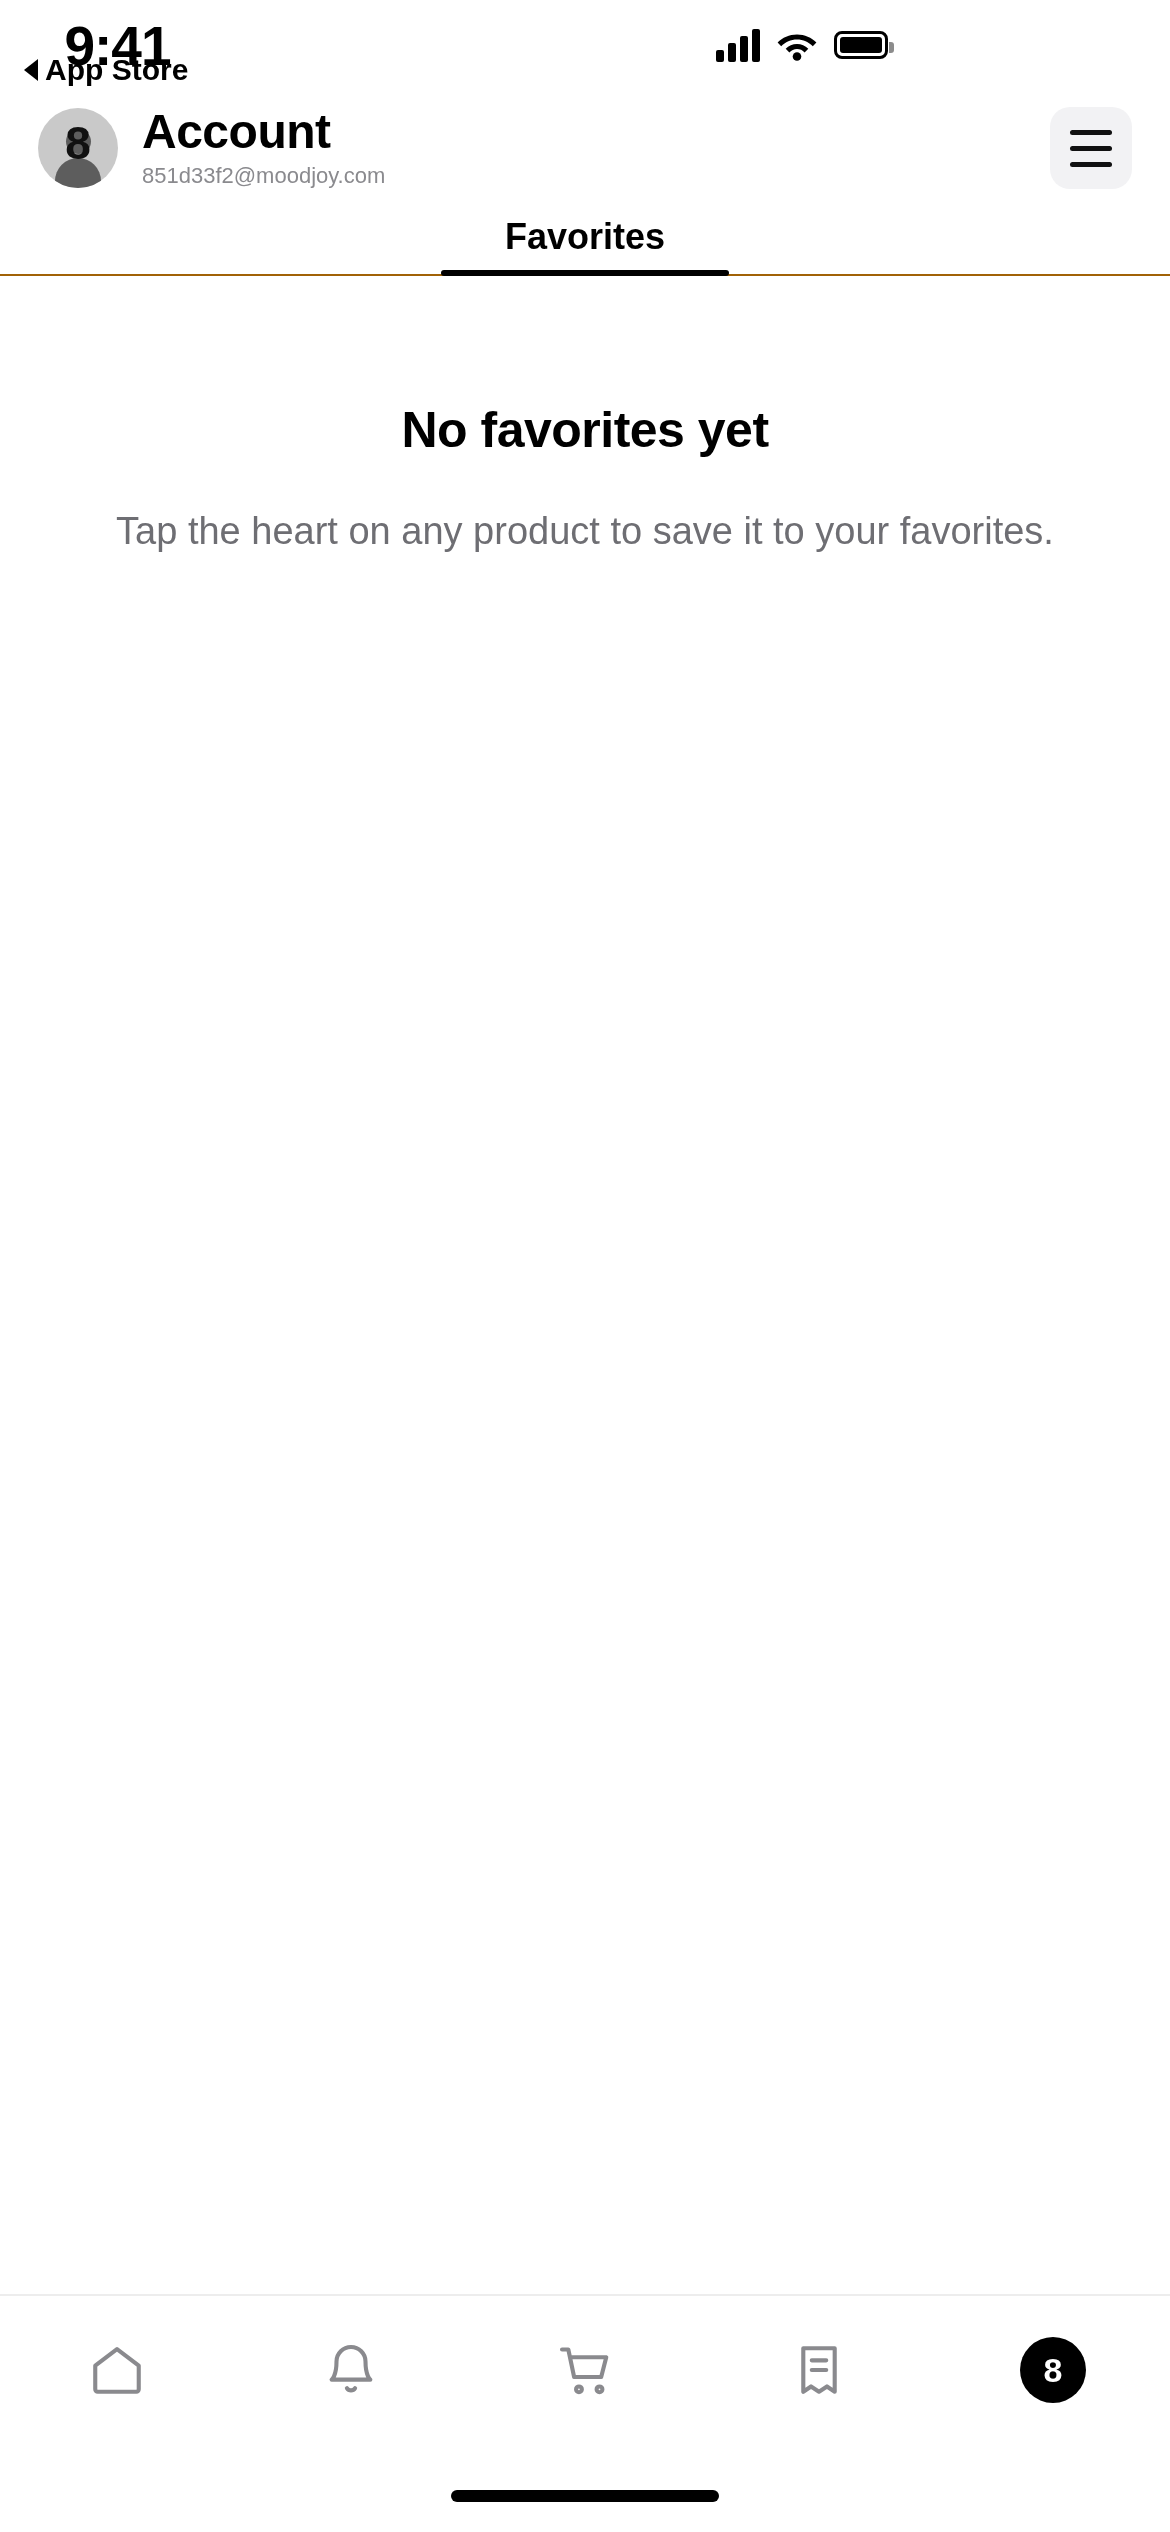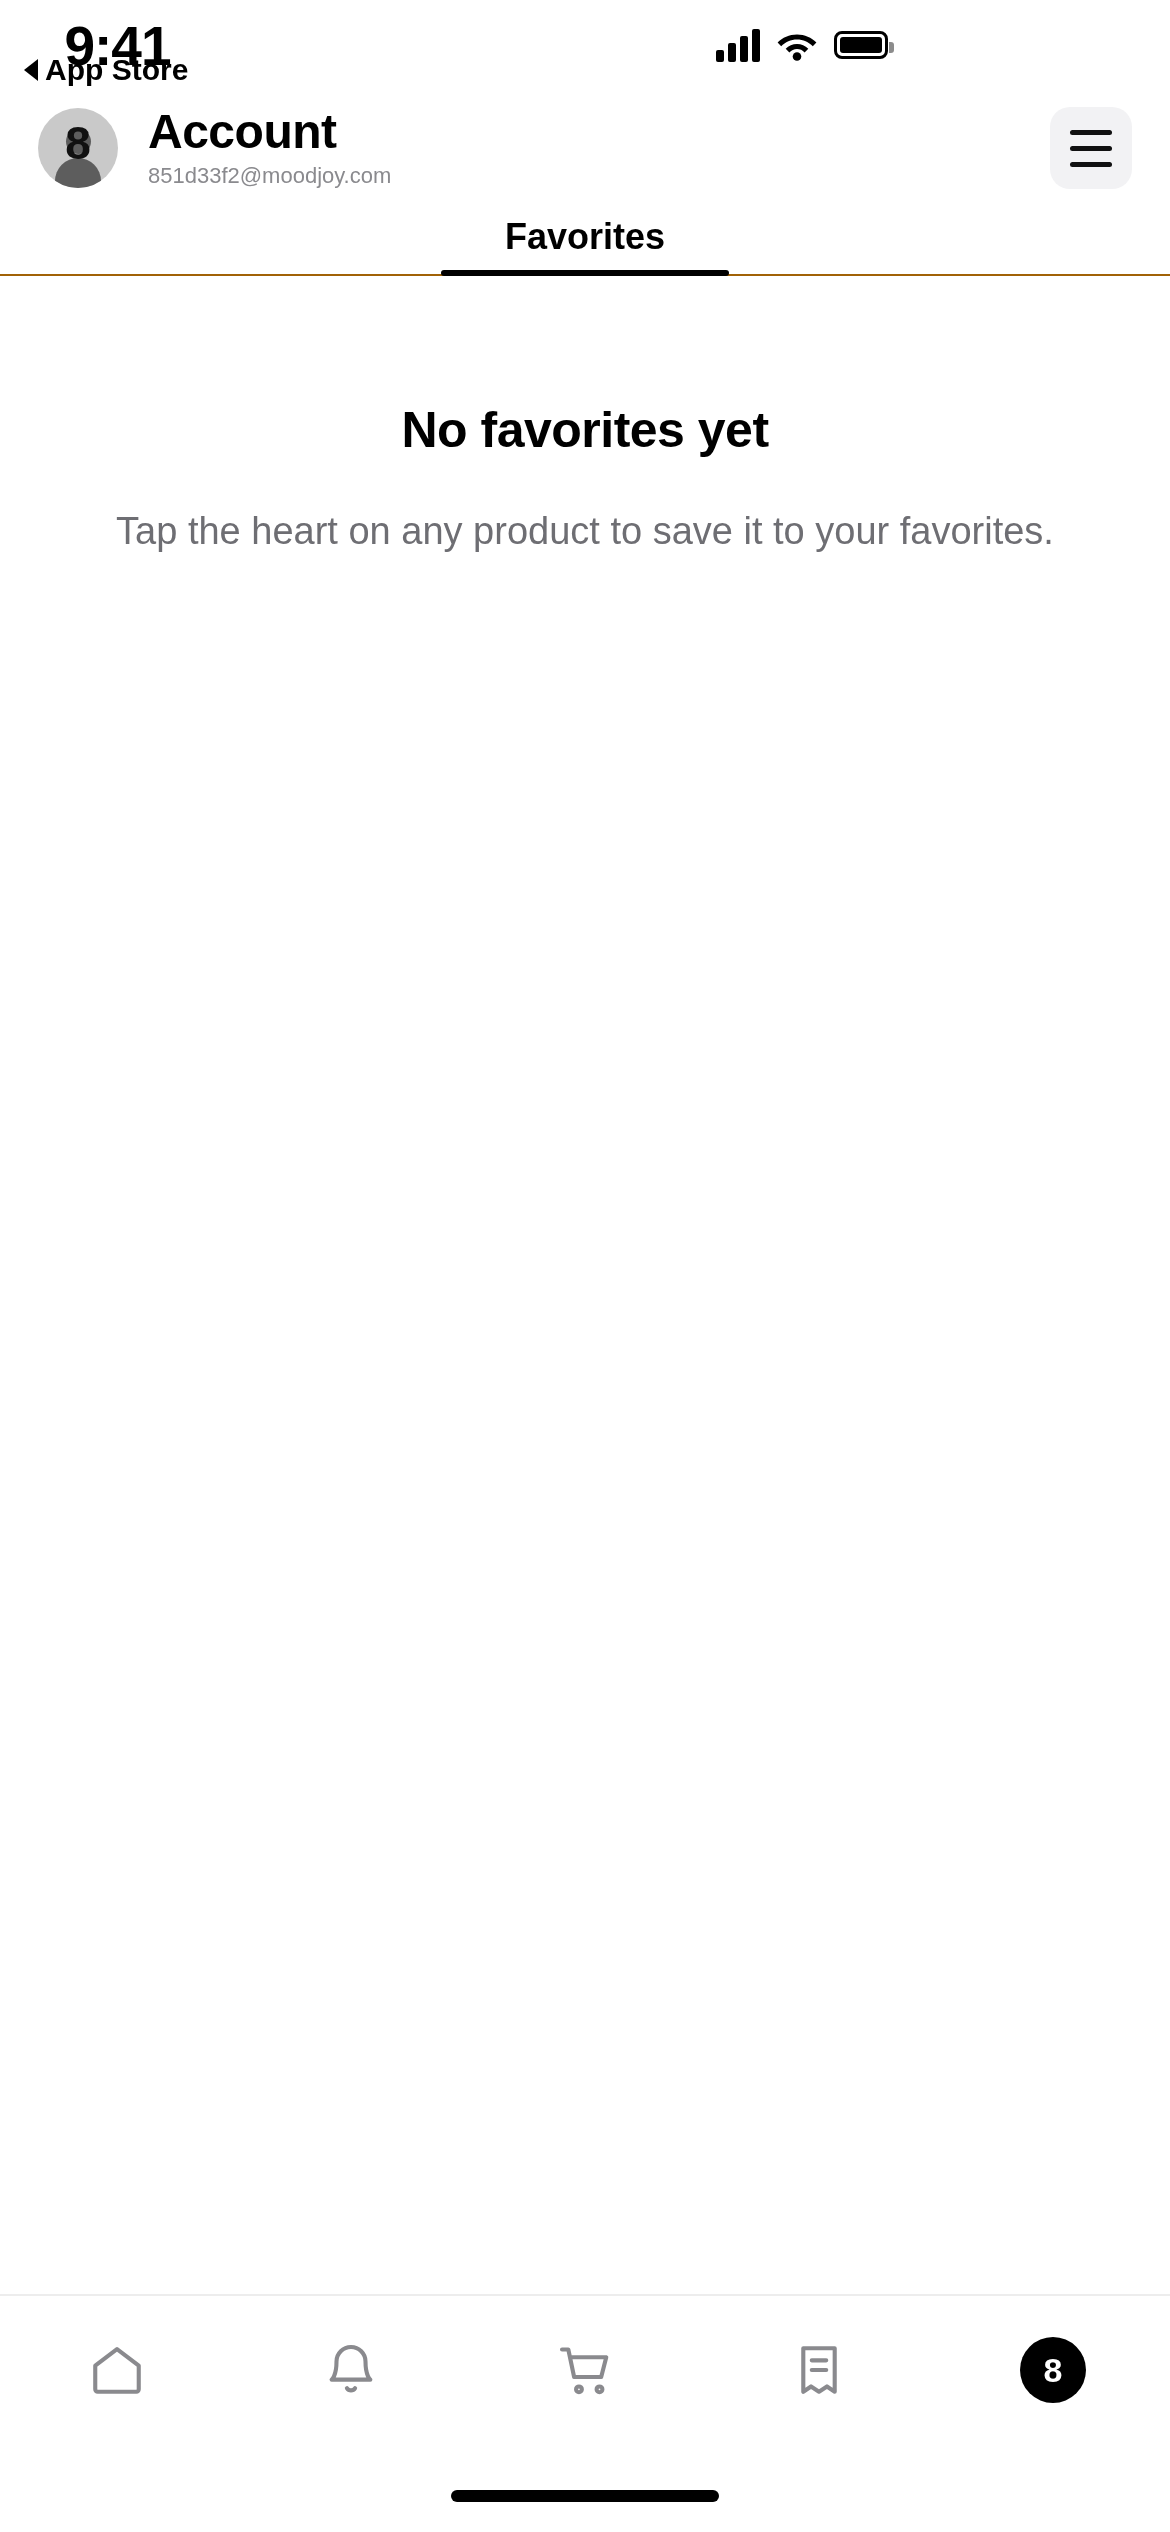--- a/index.html
+++ b/index.html
@@ -76,21 +76,21 @@
   .avatar-person .pa-body {
     width:46px; height:34px; margin-top:4px;
     border-radius:23px 23px 0 0; background:#5d5d5d;
   }
   .avatar-num {
     position:absolute; left:0; top:0; width:100%; height:100%;
     display:flex; align-items:center; justify-content:center;
     font-size:46px; font-weight:700; color:#111;
     line-height:1; padding-bottom:10px;
   }
-  .account-text { margin-left:30px; flex:1 1 auto; min-width:0; }
+  .account-text { margin-left:24px; flex:1 1 auto; min-width:0; }
   .account-title {
     font-size:48px; font-weight:700; color:#000;
     line-height:1.08; letter-spacing:-0.5px;
   }
   .account-email {
     font-size:22px; font-weight:400; color:#8a8a8e;
     line-height:1.25; margin-top:4px;
     white-space:nowrap; overflow:hidden; text-overflow:ellipsis;
   }
   .menu-button {

